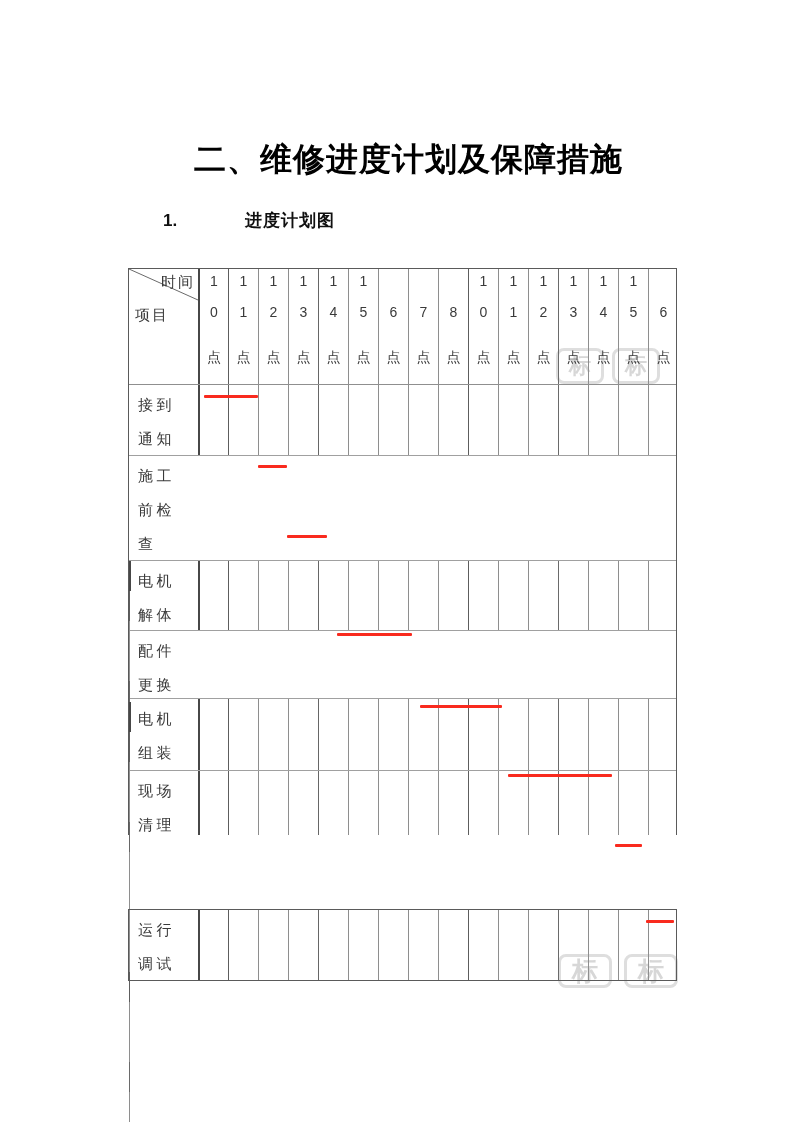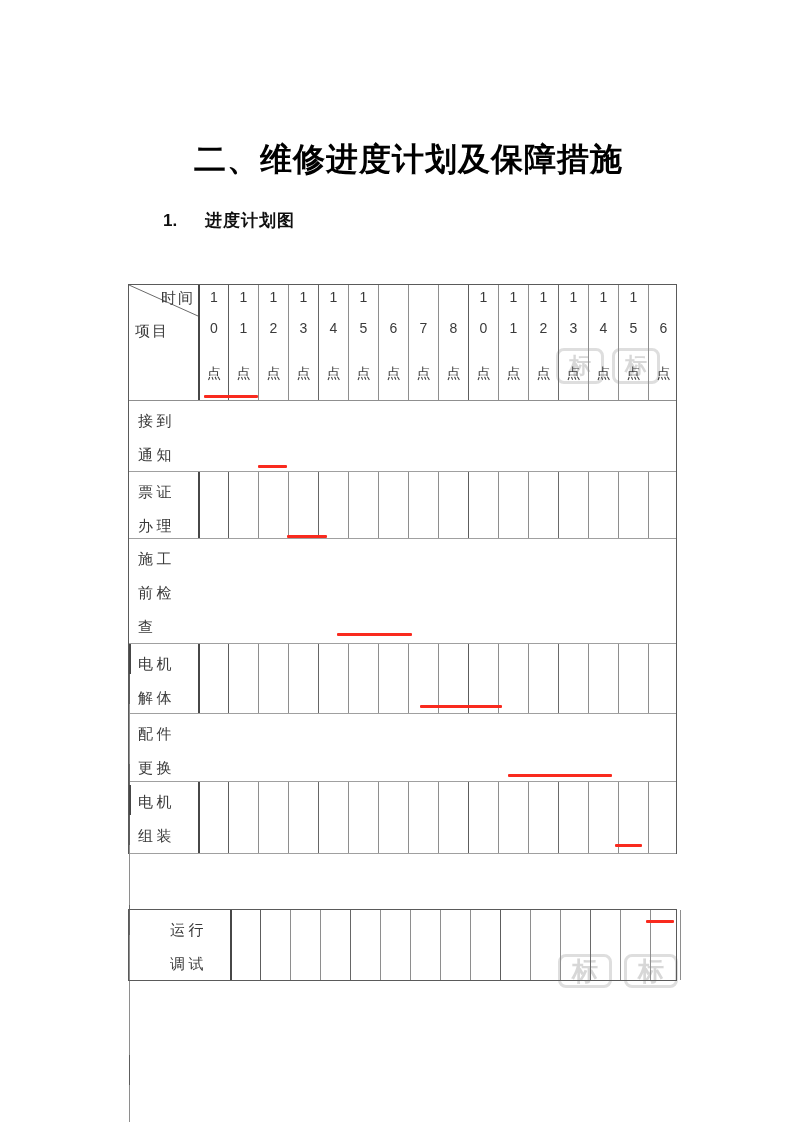--- a/index.html
+++ b/index.html
@@ -6,30 +6,30 @@
   .page{
     position:relative;width:793px;height:1122px;background:#ffffff;overflow:hidden;
     font-family:"Liberation Sans","DejaVu Sans",sans-serif;color:#3a3a3a;
   }
   .page-title{
     position:absolute;top:126px;left:0;width:100%;margin:12px;text-align:center;
     font-size:32px;font-weight:700;color:#000;letter-spacing:1px;
   }
   .section-head{position:absolute;top:209px;left:163px;font-size:17px;font-weight:700;color:#101010;}
   .sec-num{display:inline-block;min-width:42px;}
-  .sec-title{letter-spacing:1px;}
+  .sec-title{letter-spacing:1px;margin-left:40px;}
 
   .gantt{position:absolute;left:128px;top:268px;width:549px;height:714px;z-index:1;}
   .g-table1{
-    position:absolute;left:0;top:16px;width:549px;box-sizing:border-box;
+    position:absolute;left:0;top:0;width:549px;box-sizing:border-box;
     border:1px solid #5a5a5a;border-bottom:none;background:transparent;
   }
   .g-table2{
     position:absolute;left:0;top:641px;width:549px;height:72px;box-sizing:border-box;
-    border:1px solid #5a5a5a;background:transparent;padding-left:32px;
+    border:1px solid #5a5a5a;background:transparent;
   }
   .g-header{position:relative;display:flex;height:116px;box-sizing:border-box;border-bottom:1px solid #8f8f8f;}
   .g-corner{position:relative;width:69px;flex:0 0 69px;box-sizing:border-box;}
   .g-corner svg{position:absolute;left:0;top:0;}
   .corner-time{position:absolute;right:3px;top:4px;font-size:15px;letter-spacing:2px;color:#3b3b3b;}
   .corner-item{position:absolute;left:6px;top:37px;font-size:15px;letter-spacing:2px;color:#3b3b3b;text-align:right;}
   .g-hcell{position:relative;width:30px;flex:0 0 30px;box-sizing:border-box;border-left:1px solid #8e8e8e;}
   .g-hcell span{position:absolute;left:0;width:100%;text-align:center;font-size:14px;color:#3a3a3a;}
   .h-l1{top:4px;}
   .h-l2{top:35px;}
@@ -155,46 +155,24 @@
             <span class="h-l1">1</span>
             <span class="h-l2">5</span>
             <span class="h-l3">点</span>
           </div>
           <div class="g-hcell">
             <span class="h-l1"></span>
             <span class="h-l2">6</span>
             <span class="h-l3">点</span>
           </div>
         </div>
-        <div class="g-row" style="height: 71px; align-items: center;">
+        <div class="g-row" style="height: 71px;">
           <div class="g-label">
             <div>接到</div>
             <div>通知</div>
-          </div>
-          <div class="g-cell"></div>
-          <div class="g-cell"></div>
-          <div class="g-cell"></div>
-          <div class="g-cell"></div>
-          <div class="g-cell"></div>
-          <div class="g-cell"></div>
-          <div class="g-cell"></div>
-          <div class="g-cell"></div>
-          <div class="g-cell"></div>
-          <div class="g-cell"></div>
-          <div class="g-cell"></div>
-          <div class="g-cell"></div>
-          <div class="g-cell"></div>
-          <div class="g-cell"></div>
-          <div class="g-cell"></div>
-          <div class="g-cell"></div>
-        </div>
-        <div class="g-row" style="height: 67px;">
-          <div class="g-label">
-            <div>票证</div>
-            <div>办理</div>
           </div>
           <div class="g-cell"></div>
           <div class="g-cell"></div>
           <div class="g-cell"></div>
           <div class="g-cell"></div>
           <div class="g-cell"></div>
           <div class="g-cell"></div>
           <div class="g-cell"></div>
           <div class="g-cell"></div>
           <div class="g-cell"></div>
@@ -270,20 +248,42 @@
           <div class="g-cell"></div>
           <div class="g-cell"></div>
           <div class="g-cell"></div>
           <div class="g-cell"></div>
           <div class="g-cell"></div>
         </div>
         <div class="g-row" style="height: 72px;">
           <div class="g-label">
             <div>电机</div>
             <div>组装</div>
+          </div>
+          <div class="g-cell"></div>
+          <div class="g-cell"></div>
+          <div class="g-cell"></div>
+          <div class="g-cell"></div>
+          <div class="g-cell"></div>
+          <div class="g-cell"></div>
+          <div class="g-cell"></div>
+          <div class="g-cell"></div>
+          <div class="g-cell"></div>
+          <div class="g-cell"></div>
+          <div class="g-cell"></div>
+          <div class="g-cell"></div>
+          <div class="g-cell"></div>
+          <div class="g-cell"></div>
+          <div class="g-cell"></div>
+          <div class="g-cell"></div>
+        </div>
+        <div class="g-row last" style="height: 64px;">
+          <div class="g-label">
+            <div>现场</div>
+            <div>清理</div>
           </div>
           <div class="g-cell"></div>
           <div class="g-cell"></div>
           <div class="g-cell"></div>
           <div class="g-cell"></div>
           <div class="g-cell"></div>
           <div class="g-cell"></div>
           <div class="g-cell"></div>
           <div class="g-cell"></div>
           <div class="g-cell"></div>

